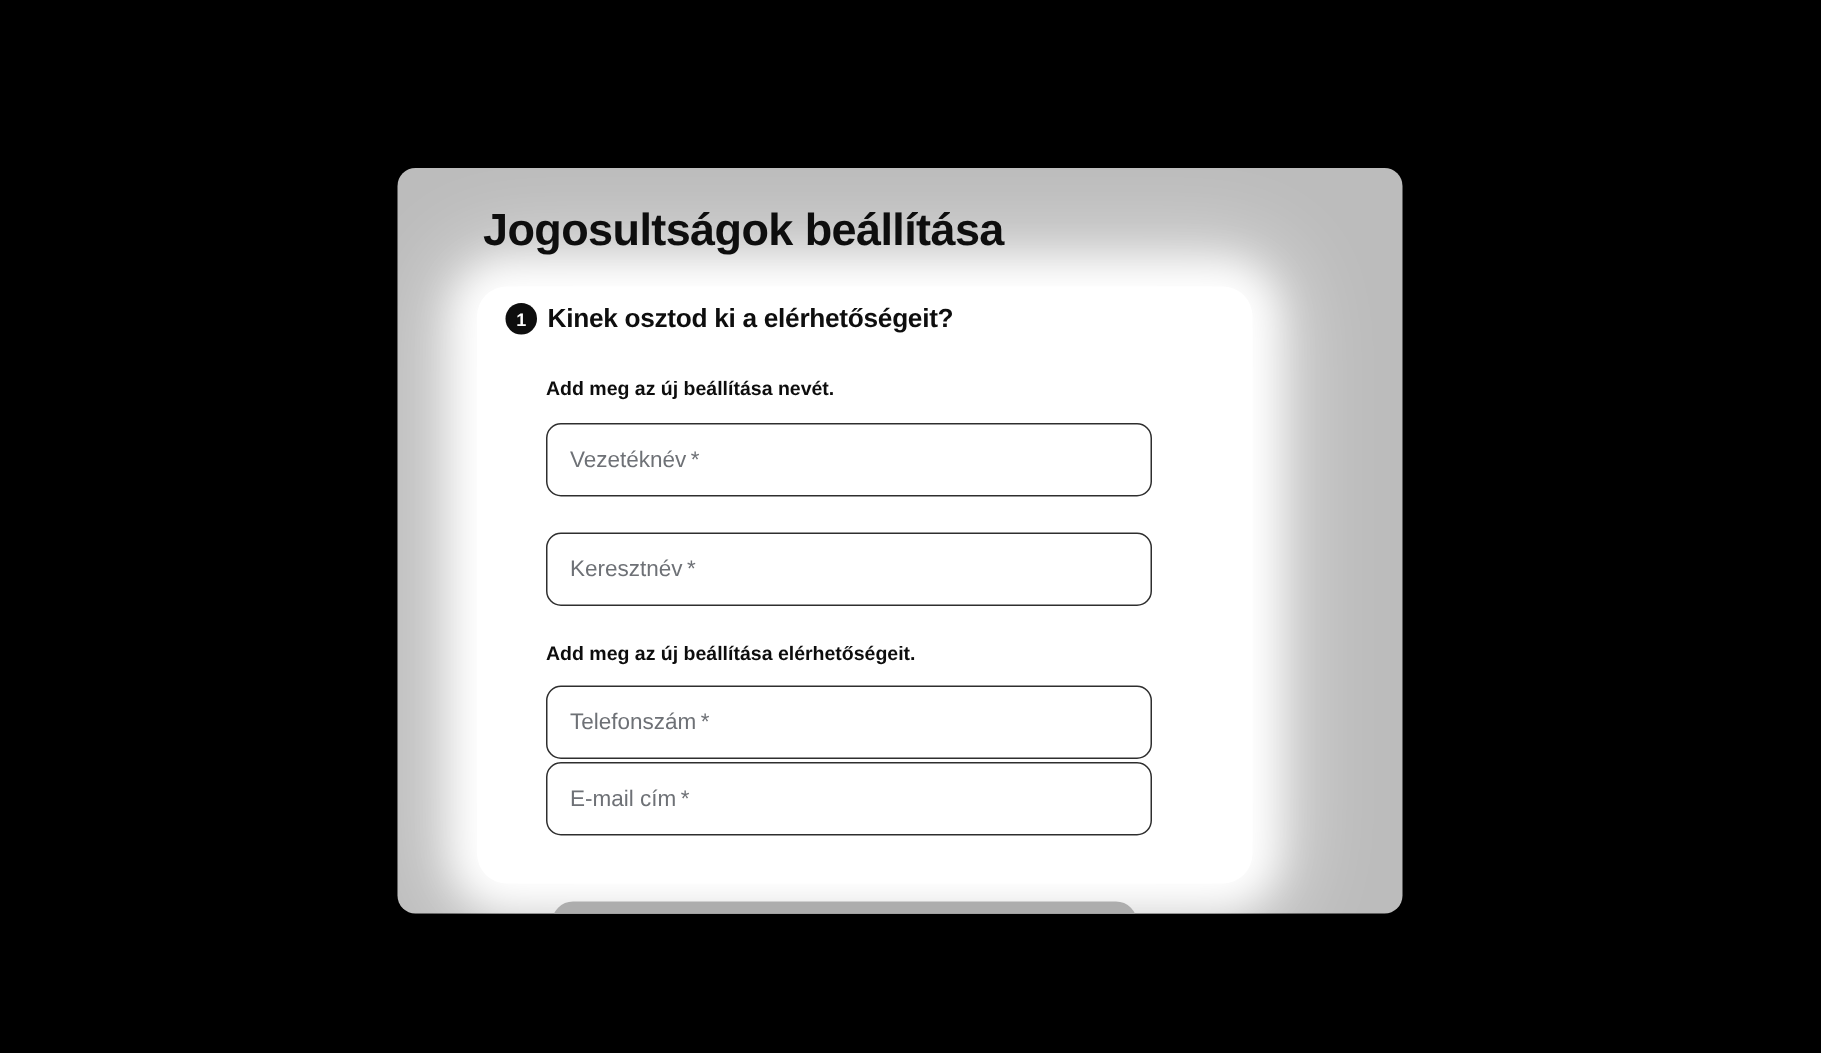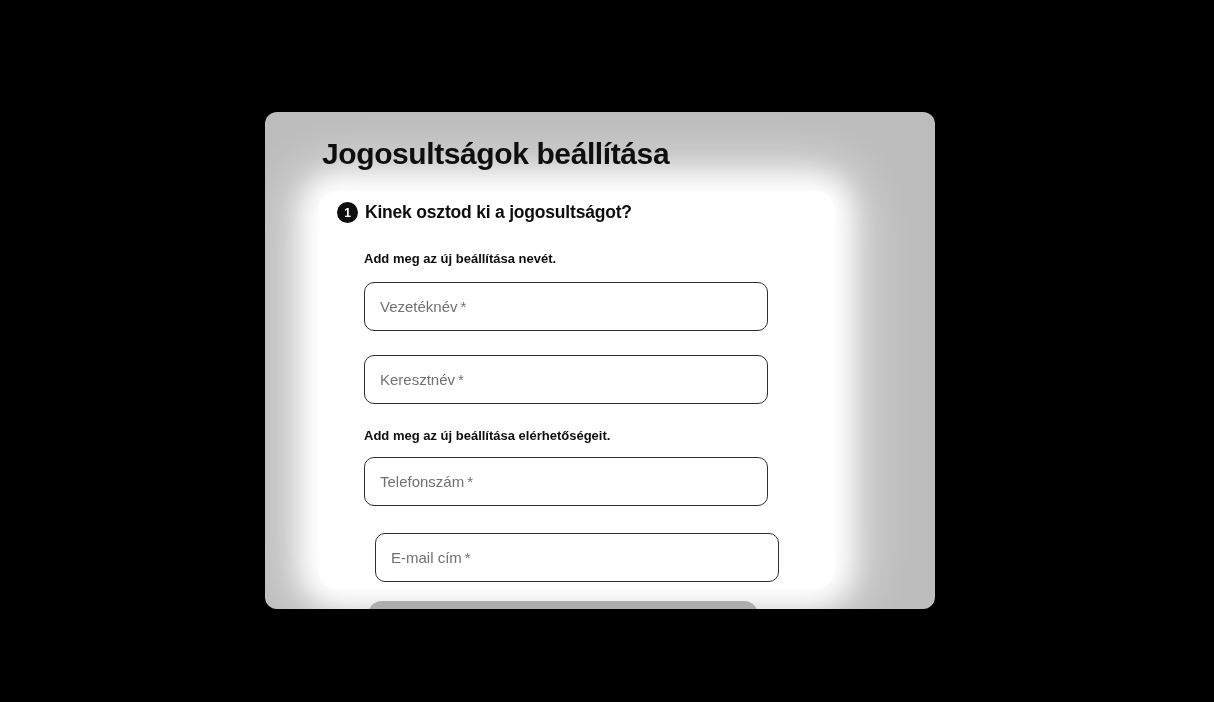--- a/index.html
+++ b/index.html
@@ -103,21 +103,21 @@
     color: #1a1a1a;
     outline: none;
   }
   .text-input::placeholder {
     color: #6e7176;
     opacity: 1;
   }
   .text-input.f1 { top: 170px; }
   .text-input.f2 { top: 243px; }
   .text-input.f3 { top: 345px; }
-  .text-input.f4 { top: 421px; margin-left: 11px; }
+  .text-input.f4 { top: 396px; }
 
   .bottom-button {
     position: absolute;
     left: 103px;
     top: 489px;
     width: 390px;
     height: 40px;
     background: #adadad;
     border: none;
     border-radius: 14px;
@@ -129,21 +129,21 @@
 <body>
 
 <div class="card">
 
   <div class="white-panel"></div>
 
   <h1 class="page-title">Jogosultságok beállítása</h1>
 
   <div class="step-row">
     <span class="step-badge">1</span>
-    <span class="step-heading">Kinek osztod ki a jogosultságot?</span>
+    <span class="step-heading">Kinek osztod ki a elérhetőségeit?</span>
   </div>
 
   <div class="section-label s1">Add meg az új beállítása nevét.</div>
 
   <input class="text-input f1" type="text" placeholder="Vezetéknév *" style="">
 
   <input class="text-input f2" type="text" placeholder="Keresztnév *" style="">
 
   <div class="section-label s2">Add meg az új beállítása elérhetőségeit.</div>
 

